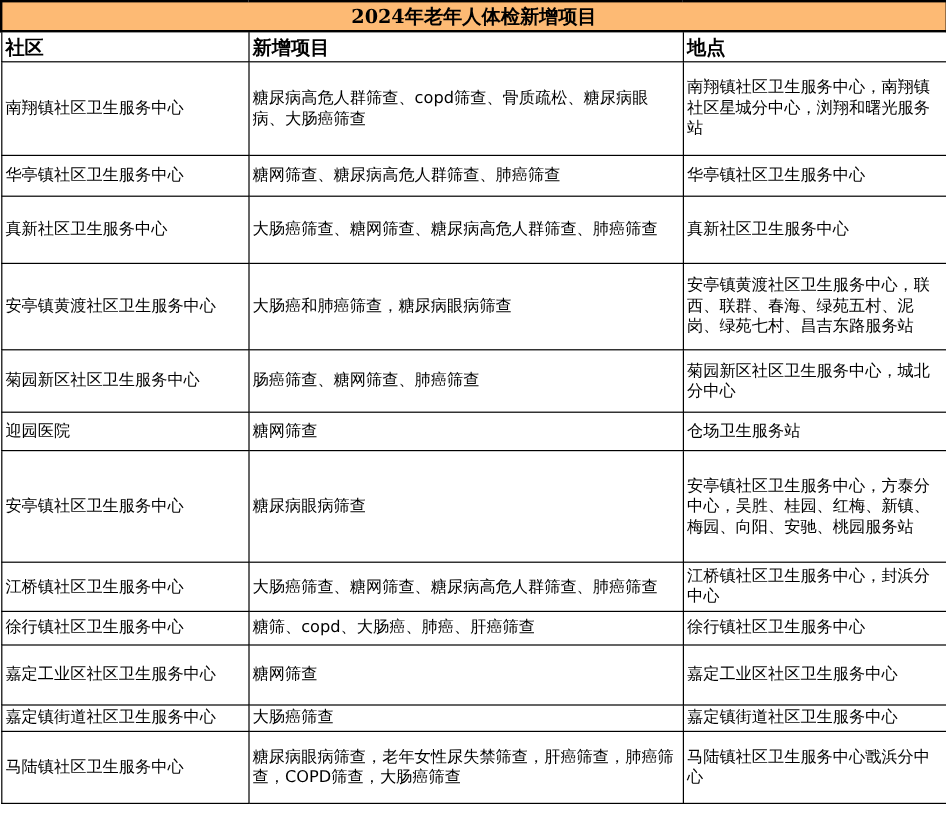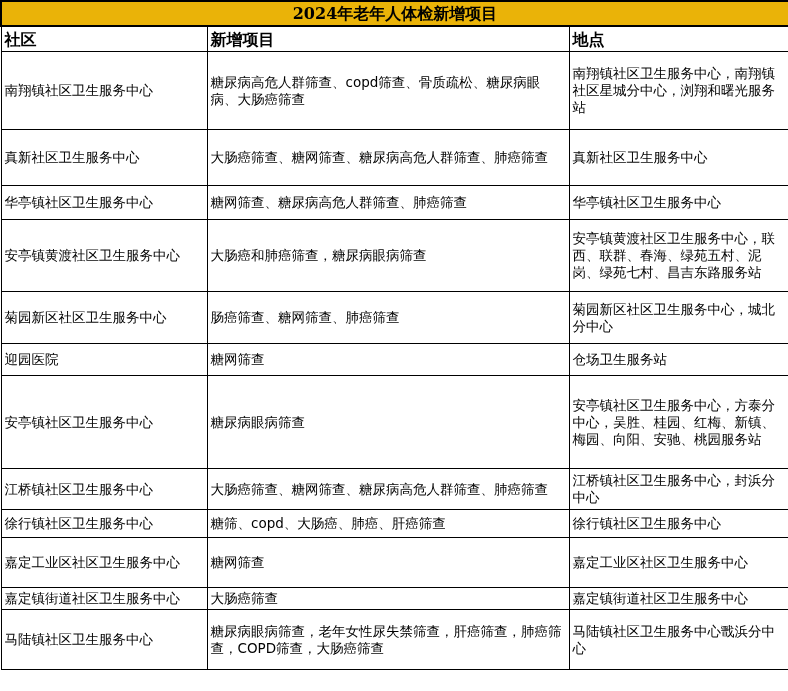--- a/index.html
+++ b/index.html
@@ -15,21 +15,21 @@
     padding: 0 3px;
     font-size: 13.5px;
     line-height: 17px;
     color: #000000;
     vertical-align: middle;
     text-align: left;
     word-break: break-all;
     overflow: hidden;
   }
   .title-cell {
-    background: #eab308;
+    background: #fdba74;
     text-align: center !important;
     font-family: "DejaVu Serif", serif;
     font-weight: bold;
     font-size: 16px !important;
     height: 23px;
     border: 2px solid #000 !important;
   }
   .hdr {
     text-align: right;
     font-family: "DejaVu Serif", serif;
@@ -54,29 +54,29 @@
   <tr>
     <td class="hdr">社区</td>
     <td class="hdr">新增项目</td>
     <td class="hdr">地点</td>
   </tr>
   <tr style="height:78px">
     <td>南翔镇社区卫生服务中心</td>
     <td>糖尿病高危人群筛查、copd筛查、骨质疏松、糖尿病眼病、大肠癌筛查</td>
     <td>南翔镇社区卫生服务中心，南翔镇社区星城分中心，浏翔和曙光服务站</td>
   </tr>
+  <tr style="height:34px">
+    <td>华亭镇社区卫生服务中心</td>
+    <td>糖网筛查、糖尿病高危人群筛查、肺癌筛查</td>
+    <td>华亭镇社区卫生服务中心</td>
+  </tr>
   <tr style="height:56px">
     <td>真新社区卫生服务中心</td>
     <td>大肠癌筛查、糖网筛查、糖尿病高危人群筛查、肺癌筛查</td>
     <td>真新社区卫生服务中心</td>
-  </tr>
-  <tr style="height:34px">
-    <td>华亭镇社区卫生服务中心</td>
-    <td>糖网筛查、糖尿病高危人群筛查、肺癌筛查</td>
-    <td>华亭镇社区卫生服务中心</td>
   </tr>
   <tr style="height:72px">
     <td>安亭镇黄渡社区卫生服务中心</td>
     <td>大肠癌和肺癌筛查，糖尿病眼病筛查</td>
     <td>安亭镇黄渡社区卫生服务中心，联西、联群、春海、绿苑五村、泥岗、绿苑七村、昌吉东路服务站</td>
   </tr>
   <tr style="height:52px">
     <td>菊园新区社区卫生服务中心</td>
     <td>肠癌筛查、糖网筛查、肺癌筛查</td>
     <td>菊园新区社区卫生服务中心，城北分中心</td>

